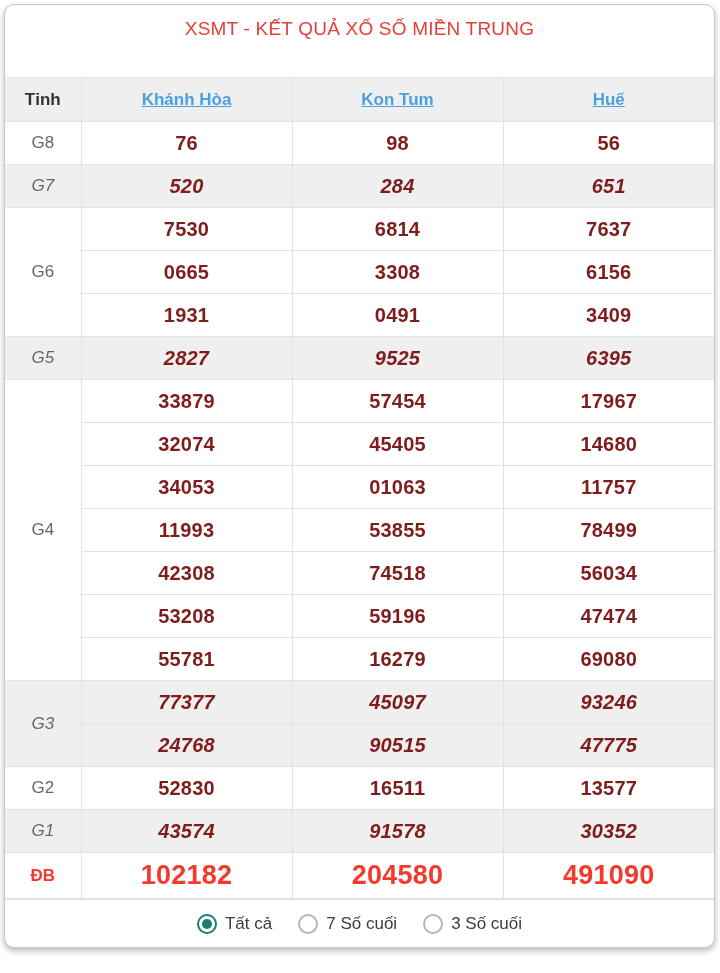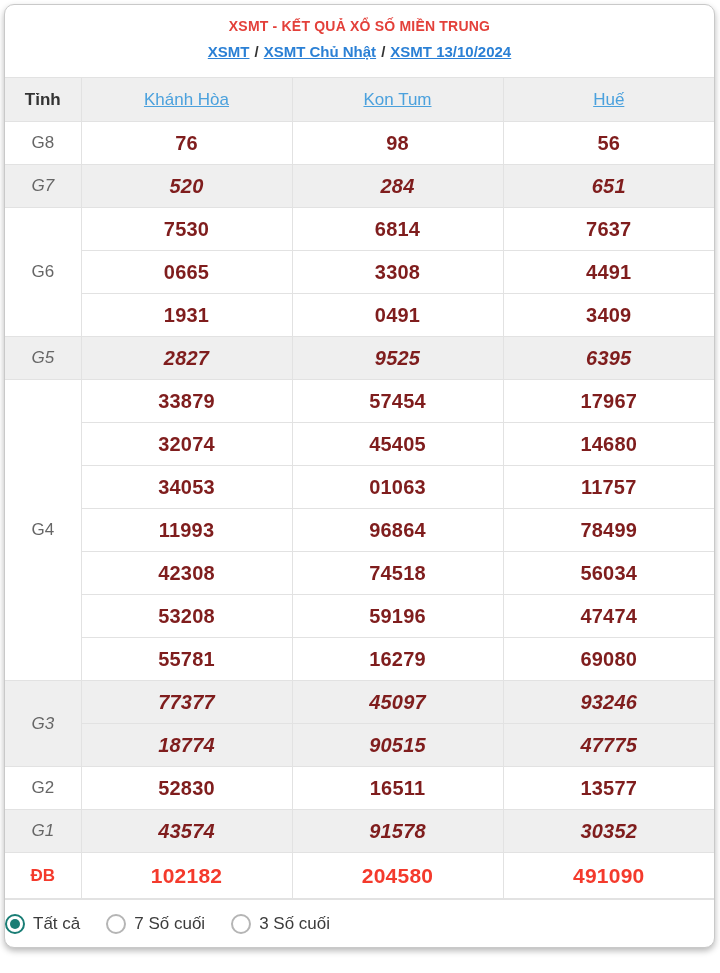--- a/index.html
+++ b/index.html
@@ -16,22 +16,22 @@
     background: #fff;
     border: 1px solid #c9c9c9;
     border-radius: 10px;
     box-shadow: 0 3px 6px rgba(0,0,0,0.28);
     overflow: hidden;
   }
   
   .card-header { height: 72px; text-align: center; padding-top: 13px; }
   .page-title {
     color: #e3403a;
-    font-size: 14px;
-    font-weight: 700;
+    font-size: 19px;
+    font-weight: 400;
     letter-spacing: .2px;
   }
   .breadcrumb { margin-top: 9px; font-size: 15px; font-weight: 700; }
   .breadcrumb a {
     color: #2b80d5;
     text-decoration: underline;
     cursor: pointer;
   }
   .breadcrumb .sep { color: #333; margin: 0 5px; font-weight: 700; }
   
@@ -50,48 +50,48 @@
   .results tr > *:first-child { border-left: none; }
   .results tr > *:last-child { border-right: none; }
   .results thead th {
     height: 44px;
     background: #efefef;
     font-size: 17px;
   }
   .results thead th.corner { color: #333; font-weight: 700; }
   .results thead th a {
     color: #4ba1dd;
-    font-weight: 400;
+    font-weight: 700;
     text-decoration: underline;
     cursor: pointer;
   }
   .results tbody td { height: 43px; background: #ffffff; }
   .results tbody tr.shaded td { background: #efefef; font-style: italic; }
   td.prize {
     color: #666;
     font-size: 17px;
     font-weight: 400;
     margin-left: 16px;
   }
   td.val {
     color: #7f1d1d;
     font-size: 20px;
     font-weight: 700;
     letter-spacing: .2px;
   }
   tr.special td { height: 46px; }
   tr.special td.prize { color: #f43a2c; font-weight: 700; }
-  tr.special td.val { color: #f43a2c; font-size: 21px; }
+  tr.special td.val { color: #f43a2c; font-size: 27px; }
   
   .filter-bar {
     height: 48px;
     border-top: 1px solid #e2e2e2;
     display: flex;
     align-items: center;
-    justify-content: flex-start;
+    justify-content: center;
     gap: 26px;
   }
   .radio-option {
     display: flex;
     align-items: center;
     gap: 8px;
     cursor: pointer;
   }
   .radio {
     width: 20px; height: 20px;
@@ -113,23 +113,20 @@
   }
   .radio-label { font-size: 17px; color: #3c3c3c; }
 </style>
 </head>
 <body>
 
 <div class="card">
 
   <div class="card-header">
     <div class="page-title">XSMT - KẾT QUẢ XỔ SỐ MIỀN TRUNG</div>
-    <div class="breadcrumb">
-      <a>XSMT</a><span class="sep">/</span><a>XSMT Chủ Nhật</a><span class="sep">/</span><a>XSMT 13/10/2024</a>
-    </div>
   </div>
 
   <table class="results">
     <colgroup>
       <col class="c-prize">
         <col>
         <col>
         <col>
     </colgroup>
     <thead>
@@ -155,21 +152,21 @@
         </tr>
         <tr class="">
           <td class="prize" rowspan="3">G6</td>
           <td class="val">7530</td>
           <td class="val">6814</td>
           <td class="val">7637</td>
         </tr>
         <tr class="">
           <td class="val">0665</td>
           <td class="val">3308</td>
-          <td class="val">4491</td>
+          <td class="val">6156</td>
         </tr>
         <tr class="">
           <td class="val">1931</td>
           <td class="val">0491</td>
           <td class="val">3409</td>
         </tr>
         <tr class="shaded">
           <td class="prize" rowspan="1">G5</td>
           <td class="val">2827</td>
           <td class="val">9525</td>
@@ -186,21 +183,21 @@
           <td class="val">45405</td>
           <td class="val">14680</td>
         </tr>
         <tr class="">
           <td class="val">34053</td>
           <td class="val">01063</td>
           <td class="val">11757</td>
         </tr>
         <tr class="">
           <td class="val">11993</td>
-          <td class="val">96864</td>
+          <td class="val">53855</td>
           <td class="val">78499</td>
         </tr>
         <tr class="">
           <td class="val">42308</td>
           <td class="val">74518</td>
           <td class="val">56034</td>
         </tr>
         <tr class="">
           <td class="val">53208</td>
           <td class="val">59196</td>
@@ -211,21 +208,21 @@
           <td class="val">16279</td>
           <td class="val">69080</td>
         </tr>
         <tr class="shaded">
           <td class="prize" rowspan="2">G3</td>
           <td class="val">77377</td>
           <td class="val">45097</td>
           <td class="val">93246</td>
         </tr>
         <tr class="shaded">
-          <td class="val">18774</td>
+          <td class="val">24768</td>
           <td class="val">90515</td>
           <td class="val">47775</td>
         </tr>
         <tr class="">
           <td class="prize" rowspan="1">G2</td>
           <td class="val">52830</td>
           <td class="val">16511</td>
           <td class="val">13577</td>
         </tr>
         <tr class="shaded">

